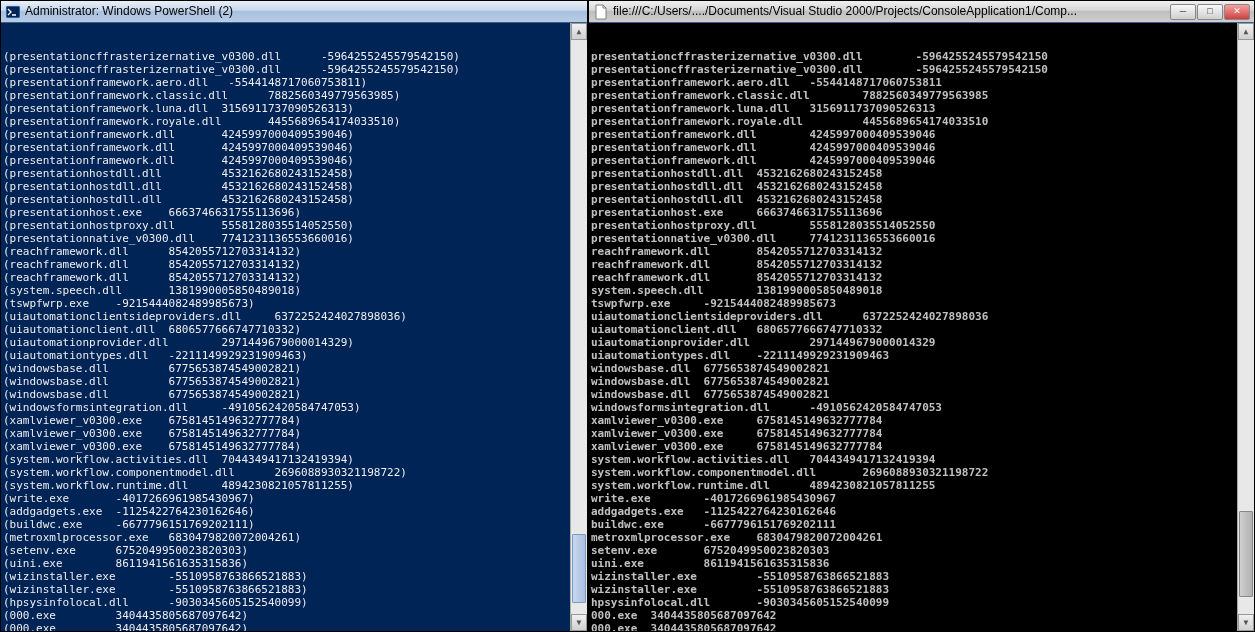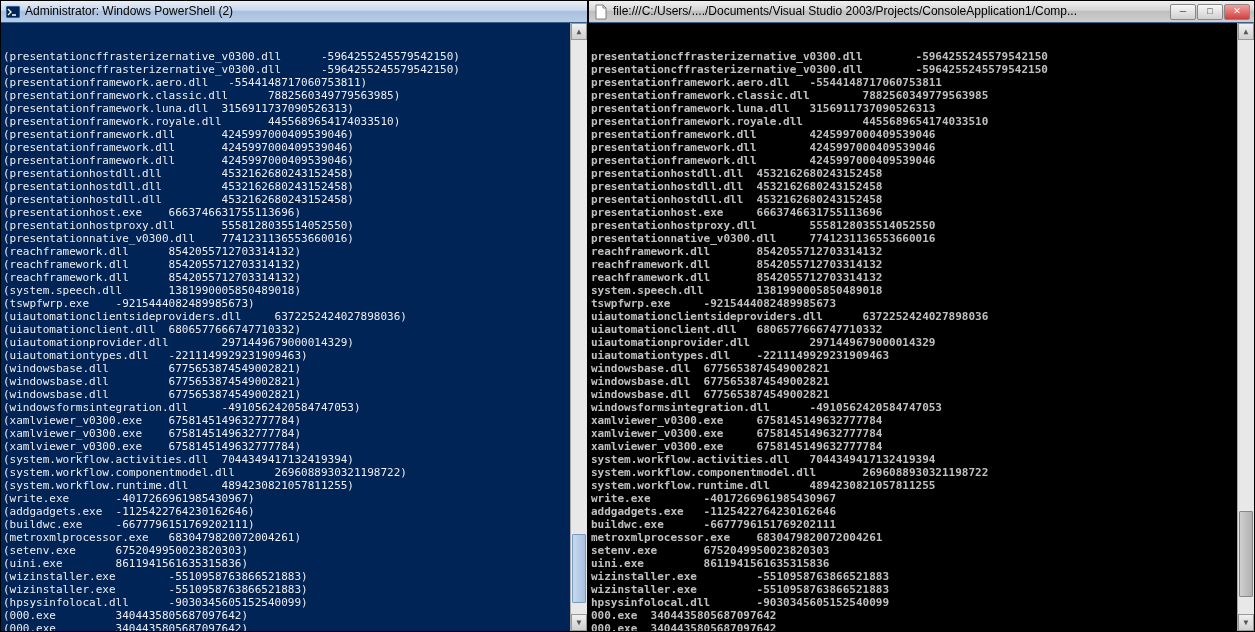--- a/index.html
+++ b/index.html
@@ -162,21 +162,21 @@
 </div>
 
 <div class="pane right">
   <div class="titlebar">
     <span class="icon">
       <svg width="16" height="16" viewBox="0 0 16 16">
         <path d="M3 1 L10 1 L13 4 L13 15 L3 15 Z" fill="#fff" stroke="#666" stroke-width="0.8"></path>
         <path d="M10 1 L10 4 L13 4" fill="none" stroke="#666" stroke-width="0.8"></path>
       </svg>
     </span>
-    <span class="title-text">file:///C:/Users/..../Documents/Visual Studio 2003/Projects/ConsoleApplication1/Comp...</span>
+    <span class="title-text">file:///C:/Users/..../Documents/Visual Studio 2000/Projects/ConsoleApplication1/Comp...</span>
     <div class="win-controls">
       <span class="win-btn">─</span>
       <span class="win-btn">□</span>
       <span class="win-btn close">✕</span>
     </div>
   </div>
   <div class="console">
     <div id="right-lines"><div>presentationcffrasterizernative_v0300.dll        -5964255245579542150</div><div>presentationcffrasterizernative_v0300.dll        -5964255245579542150</div><div>presentationframework.aero.dll   -5544148717060753811</div><div>presentationframework.classic.dll        7882560349779563985</div><div>presentationframework.luna.dll   3156911737090526313</div><div>presentationframework.royale.dll         4455689654174033510</div><div>presentationframework.dll        4245997000409539046</div><div>presentationframework.dll        4245997000409539046</div><div>presentationframework.dll        4245997000409539046</div><div>presentationhostdll.dll  4532162680243152458</div><div>presentationhostdll.dll  4532162680243152458</div><div>presentationhostdll.dll  4532162680243152458</div><div>presentationhost.exe     6663746631755113696</div><div>presentationhostproxy.dll        5558128035514052550</div><div>presentationnative_v0300.dll     7741231136553660016</div><div>reachframework.dll       8542055712703314132</div><div>reachframework.dll       8542055712703314132</div><div>reachframework.dll       8542055712703314132</div><div>system.speech.dll        1381990005850489018</div><div>tswpfwrp.exe     -9215444082489985673</div><div>uiautomationclientsideproviders.dll      6372252424027898036</div><div>uiautomationclient.dll   6806577666747710332</div><div>uiautomationprovider.dll         2971449679000014329</div><div>uiautomationtypes.dll    -2211149929231909463</div><div>windowsbase.dll  6775653874549002821</div><div>windowsbase.dll  6775653874549002821</div><div>windowsbase.dll  6775653874549002821</div><div>windowsformsintegration.dll      -4910562420584747053</div><div>xamlviewer_v0300.exe     6758145149632777784</div><div>xamlviewer_v0300.exe     6758145149632777784</div><div>xamlviewer_v0300.exe     6758145149632777784</div><div>system.workflow.activities.dll   7044349417132419394</div><div>system.workflow.componentmodel.dll       2696088930321198722</div><div>system.workflow.runtime.dll      4894230821057811255</div><div>write.exe        -4017266961985430967</div><div>addgadgets.exe   -1125422764230162646</div><div>buildwc.exe      -6677796151769202111</div><div>metroxmlprocessor.exe    6830479820072004261</div><div>setenv.exe       6752049950023820303</div><div>uini.exe         8611941561635315836</div><div>wizinstaller.exe         -5510958763866521883</div><div>wizinstaller.exe         -5510958763866521883</div><div>hpsysinfolocal.dll       -9030345605152540099</div><div>000.exe  3404435805687097642</div><div>000.exe  3404435805687097642</div></div>
     <div class="scrollbar">
       <div class="sb-btn">▲</div>

